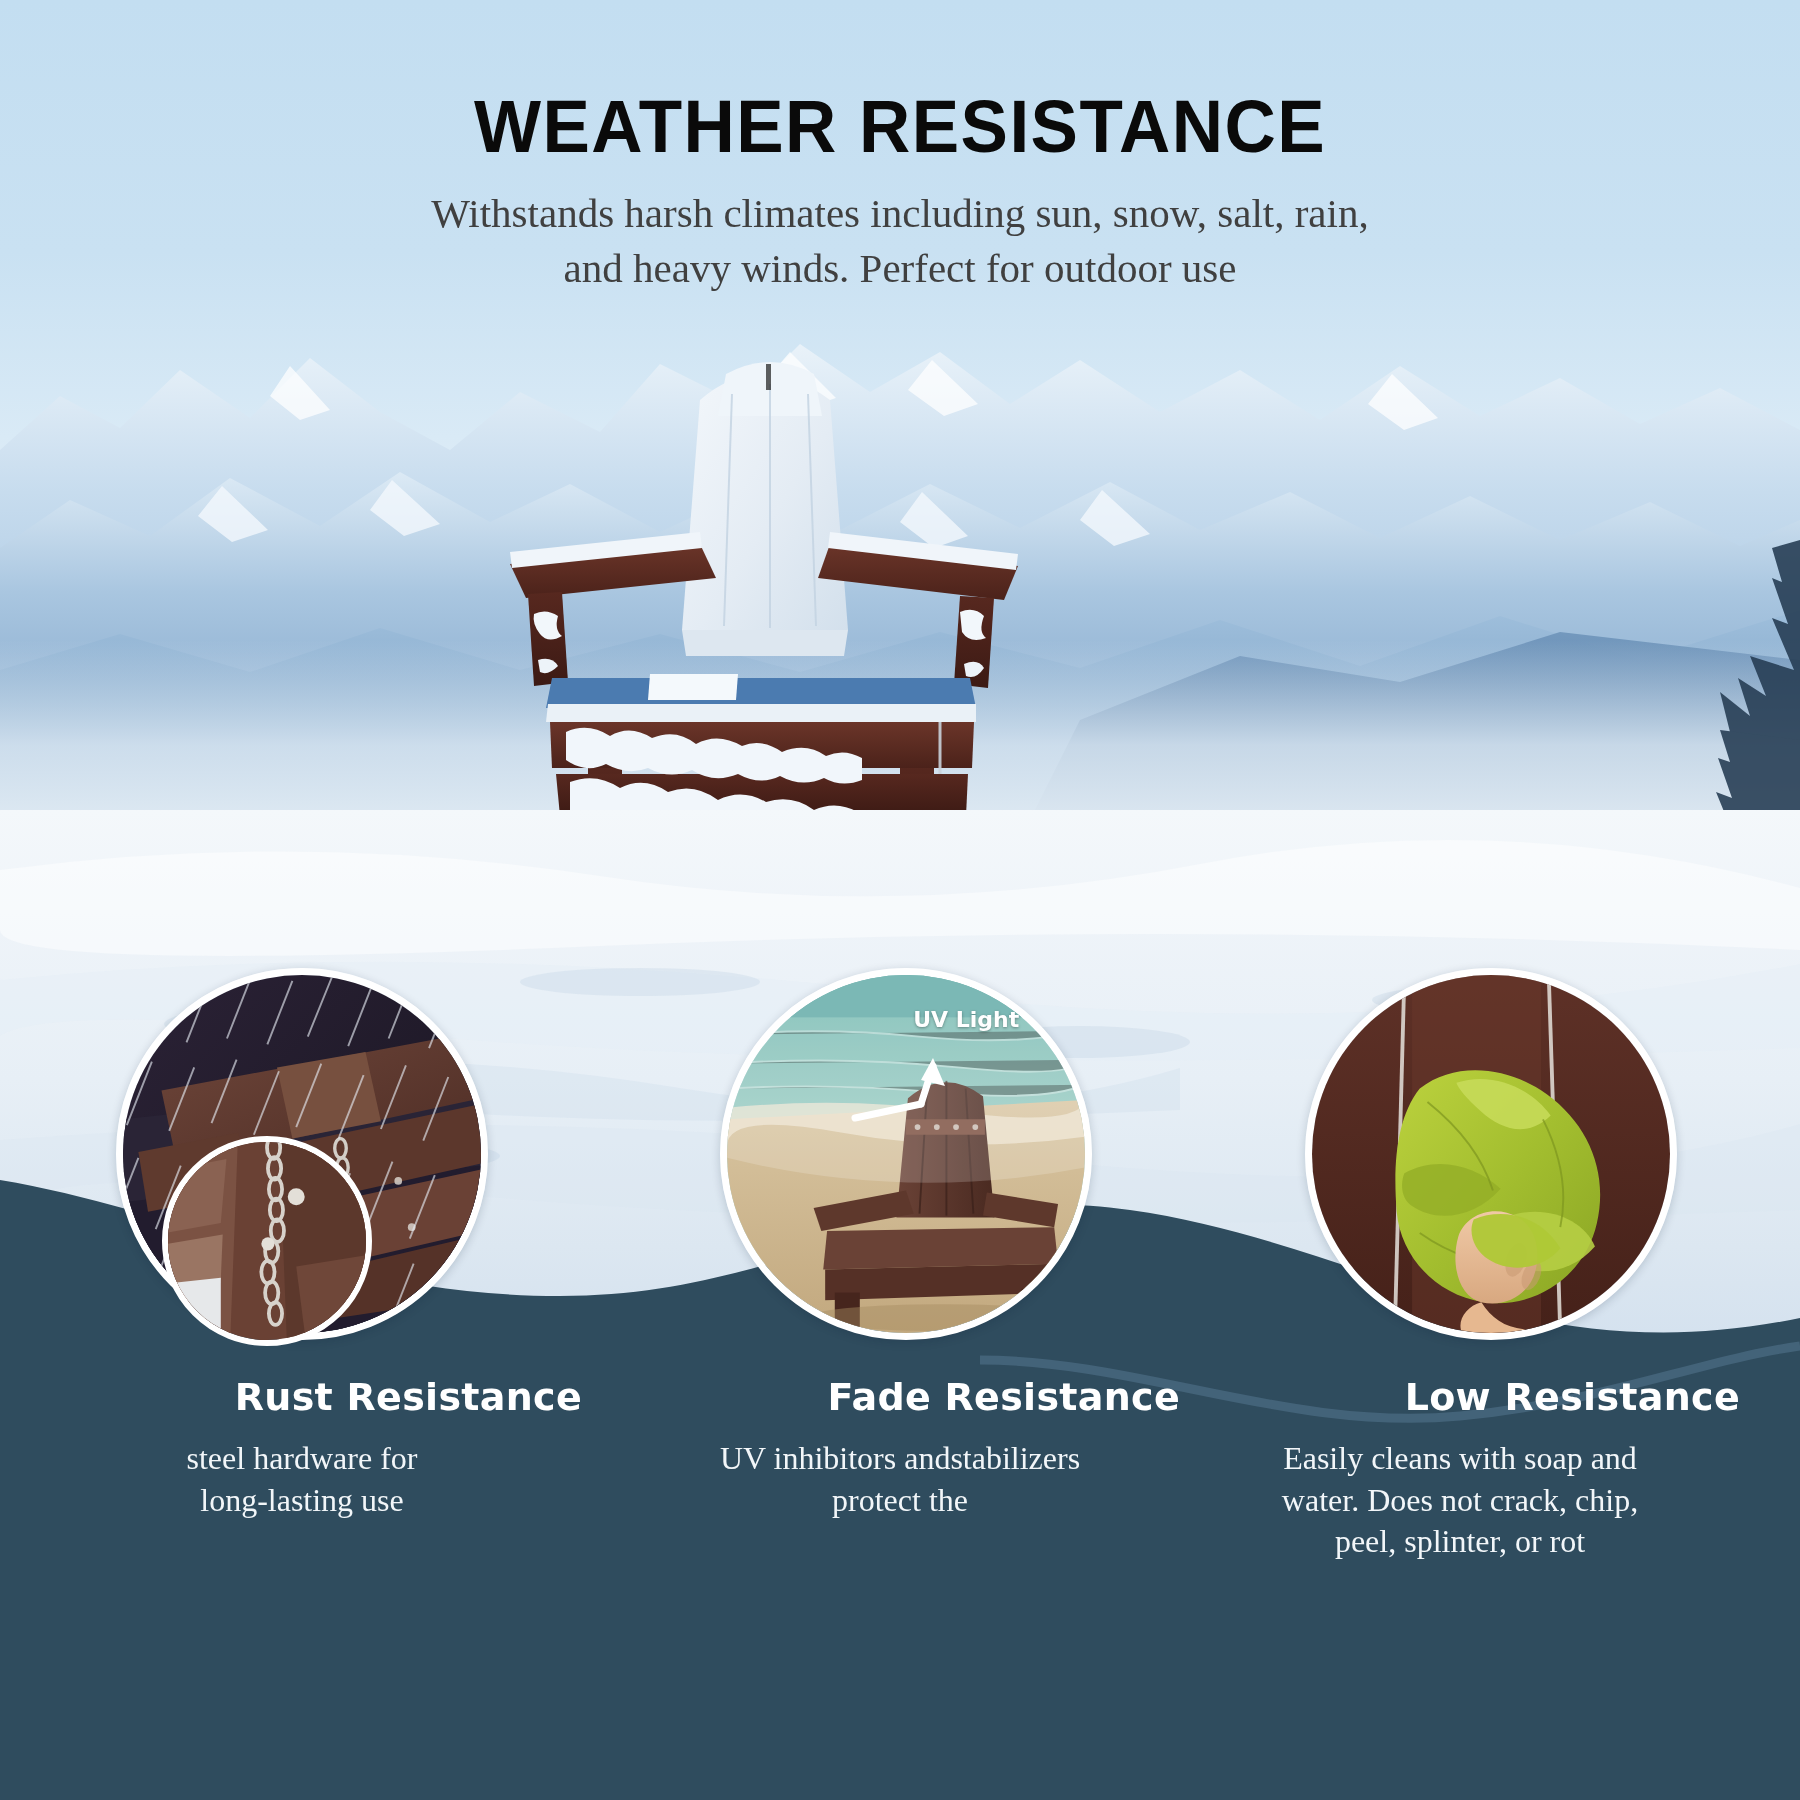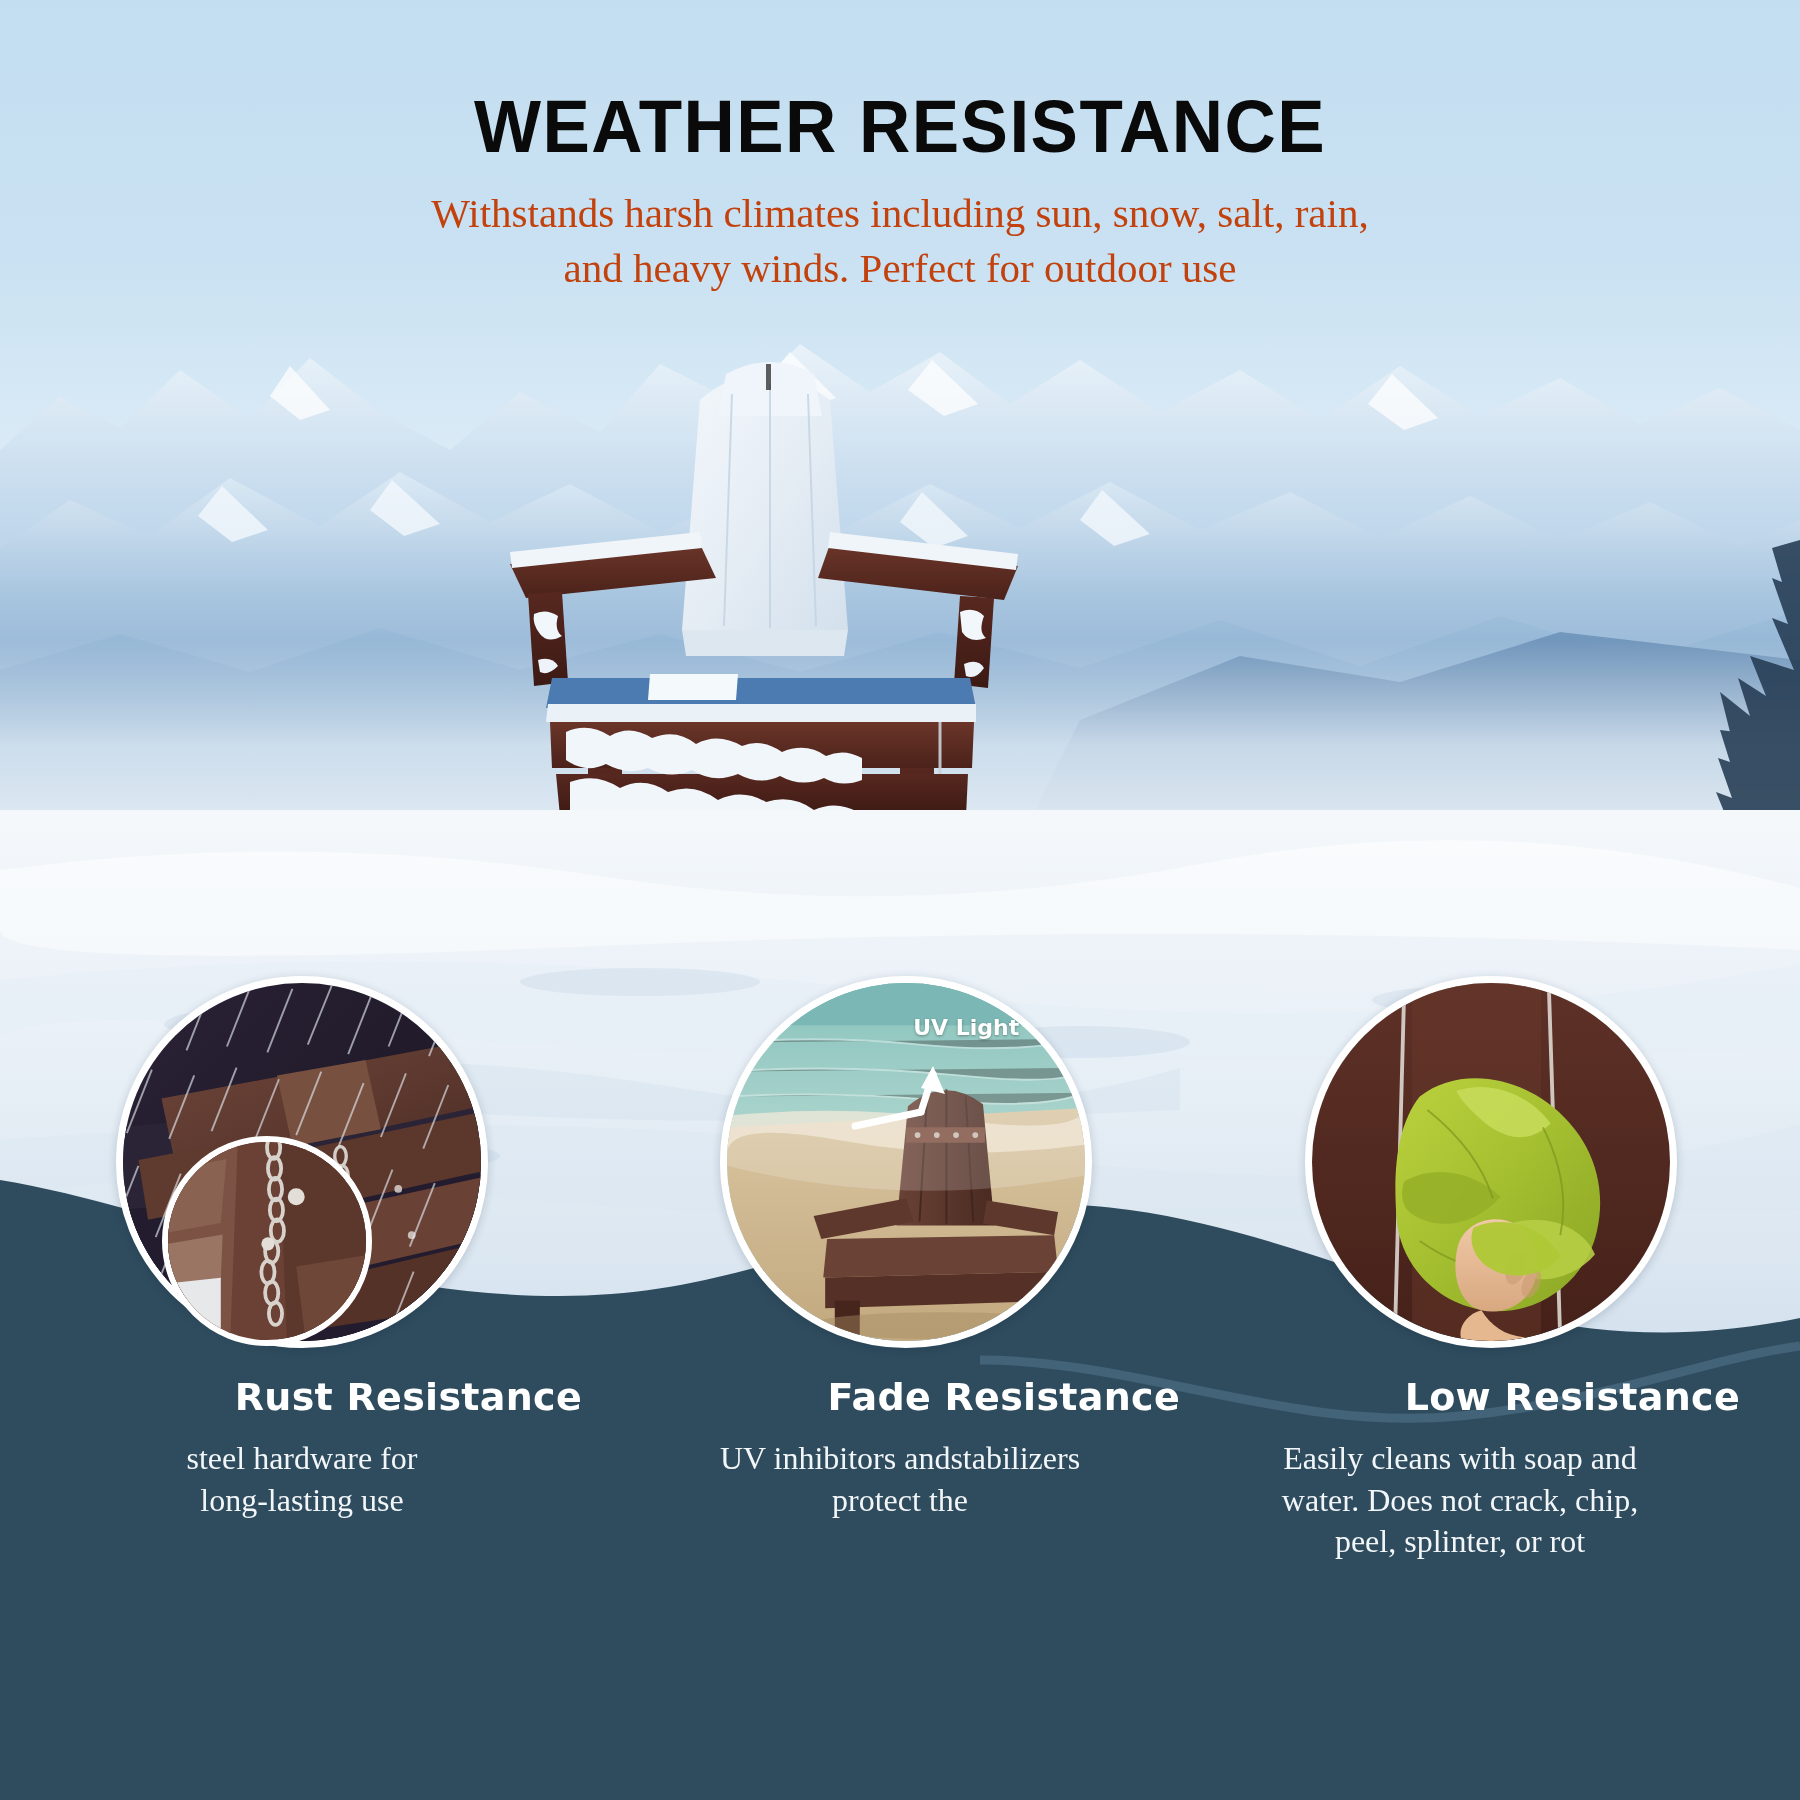--- a/index.html
+++ b/index.html
@@ -41,33 +41,33 @@
   .headline {
     position:absolute; left:0; top:84px; width:1800px; text-align:center;
     font-family:"Liberation Sans Narrow","Liberation Sans", sans-serif;
     font-weight:bold; font-size:74px; letter-spacing:1.5px; color:#0A0A0A;
     transform:scaleX(.96); transform-origin:50% 50%;
   }
   .subtitle {
     position:absolute; left:50%; transform:translateX(-50%); top:186px; width:1180px;
     text-align:center;
     font-family:"Liberation Serif", serif; font-size:41px; line-height:1.34;
-    color:#c2410c;
+    color:#404040;
   }
   .subtitle .ln { display:block; }
 
   
   .cards { position:absolute; left:0; top:960px; width:1800px; height:800px; }
   .card { position:absolute; width:560px; }
   .card-1 { left:22px; }
   .card-2 { left:620px; }
   .card-3 { left:1180px; }
 
   .photo-circle {
-    position:absolute; top:16px; width:372px; height:372px; border-radius:50%;
+    position:absolute; top:8px; width:372px; height:372px; border-radius:50%;
     border:7px solid #FFFFFF; overflow:hidden;
     box-shadow:0 2px 10px rgba(10,30,50,.18);
   }
   .c1-circ { left:94px; }
   .c2-circ { left:100px; }
   .c3-circ { left:125px; }
 
   .inset-circle {
     position:absolute; border-radius:50%; border:6px solid #FFFFFF; overflow:hidden;
     left:140px; top:176px; width:210px; height:210px; z-index:4;

